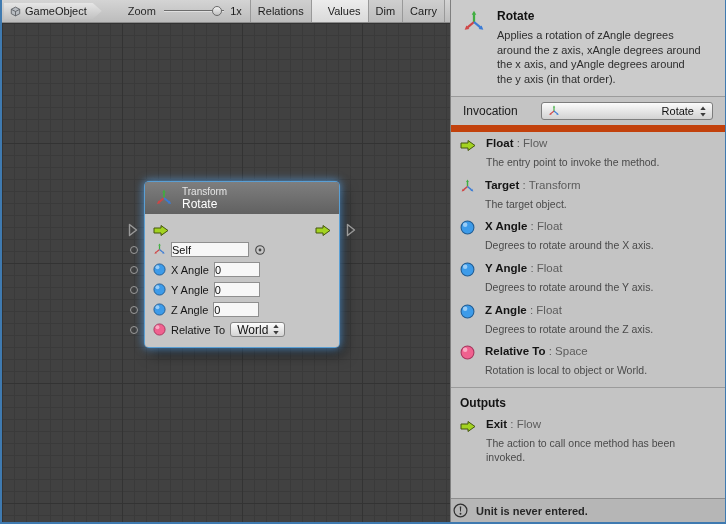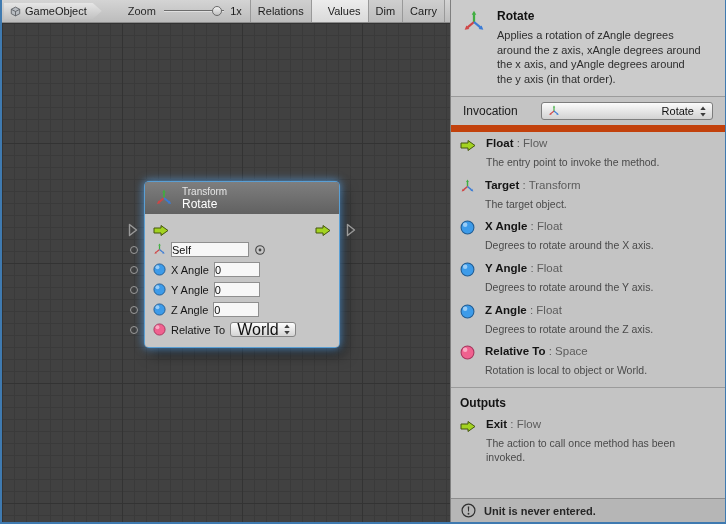--- a/index.html
+++ b/index.html
@@ -74,21 +74,21 @@
   .nlabel{ font-size:11px; color:#161616; white-space:nowrap; }
   .nfield{
     height:15px; border:1px solid #8f8f8f; background:#f7f7f7;
     font-size:11px; font-family:inherit; padding:0 0; color:#111;
   }
   .self-field{ width:78px; }
   .num-field{ width:46px; }
   .ndropdown{
     height:15px; border:1px solid #858585; border-radius:3px;
     background:linear-gradient(#fdfdfd,#d4d4d4);
-    font-size:16px; color:#111; display:flex; align-items:center; gap:4px;
+    font-size:12px; color:#111; display:flex; align-items:center; gap:4px;
     padding:0 4px 0 6px; cursor:pointer;
   }
 
   .outer-tri{ position:absolute; width:10px; height:14px; cursor:pointer; }
   .left-tri{ left:-17px; top:41px; }
   .right-tri{ right:-17px; top:41px; }
   .outer-circle{
     position:absolute; left:-15px; width:8px; height:8px; border:1px solid #9a9a9a;
     border-radius:50%; background:transparent; cursor:pointer;
   }
@@ -117,21 +117,21 @@
   .dd-text{ font-size:11px; color:#111; flex:1; }
   .section-header{ font-weight:bold; font-size:12px; color:#141414; padding:7px 9px 3px; }
   .section-header.bordered{ border-top:1px solid #9b9b9b; margin-top:5px; padding-top:8px; }
   .entry{ display:flex; gap:10px; padding:5px 9px 4px; }
   .entry-name{ font-weight:bold; font-size:11.5px; color:#141414; }
   .entry-sep,.entry-type{ font-size:11.5px; color:#5c5c5c; }
   .entry-desc{ color:#4a4a4a; font-size:10.5px; margin-top:7px; line-height:1.3; max-width:225px; }
   .panel-spacer{ flex:1; }
   .warning-bar{
     background:#b6b6b6; border-top:1px solid #8d8d8d;
-    display:flex; align-items:center; gap:8px; padding:4px 10px; min-height:23px;
+    display:flex; align-items:center; gap:8px; padding:4px 2px; min-height:23px;
     font-weight:bold; font-size:11px; color:#272727;
   }
 
   
   .icon{ display:inline-block; line-height:0; flex-shrink:0; }
   .icon svg{ width:100%; height:100%; display:block; }
   .i10{ width:8px; height:11px; } .i12{ width:12px; height:12px; } .i13{ width:13px; height:13px; }
   .i14{ width:15px; height:15px; } .i18{ width:18px; height:18px; }
   .i22{ width:24px; height:24px; margin-top:1px; } .iflow16{ width:16px; height:13px; margin-top:2px; }
   .icube{ width:11px; height:11px; }

